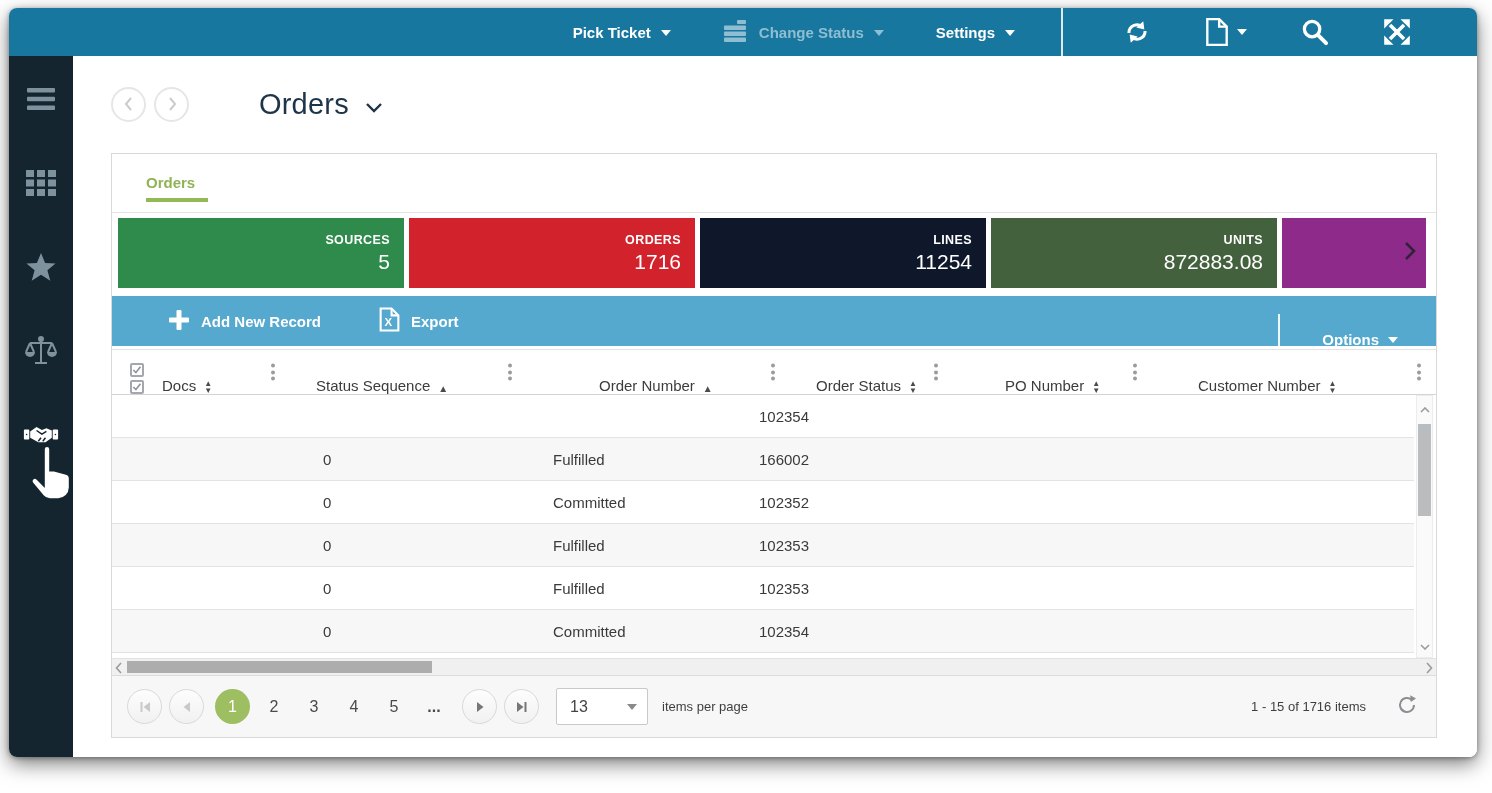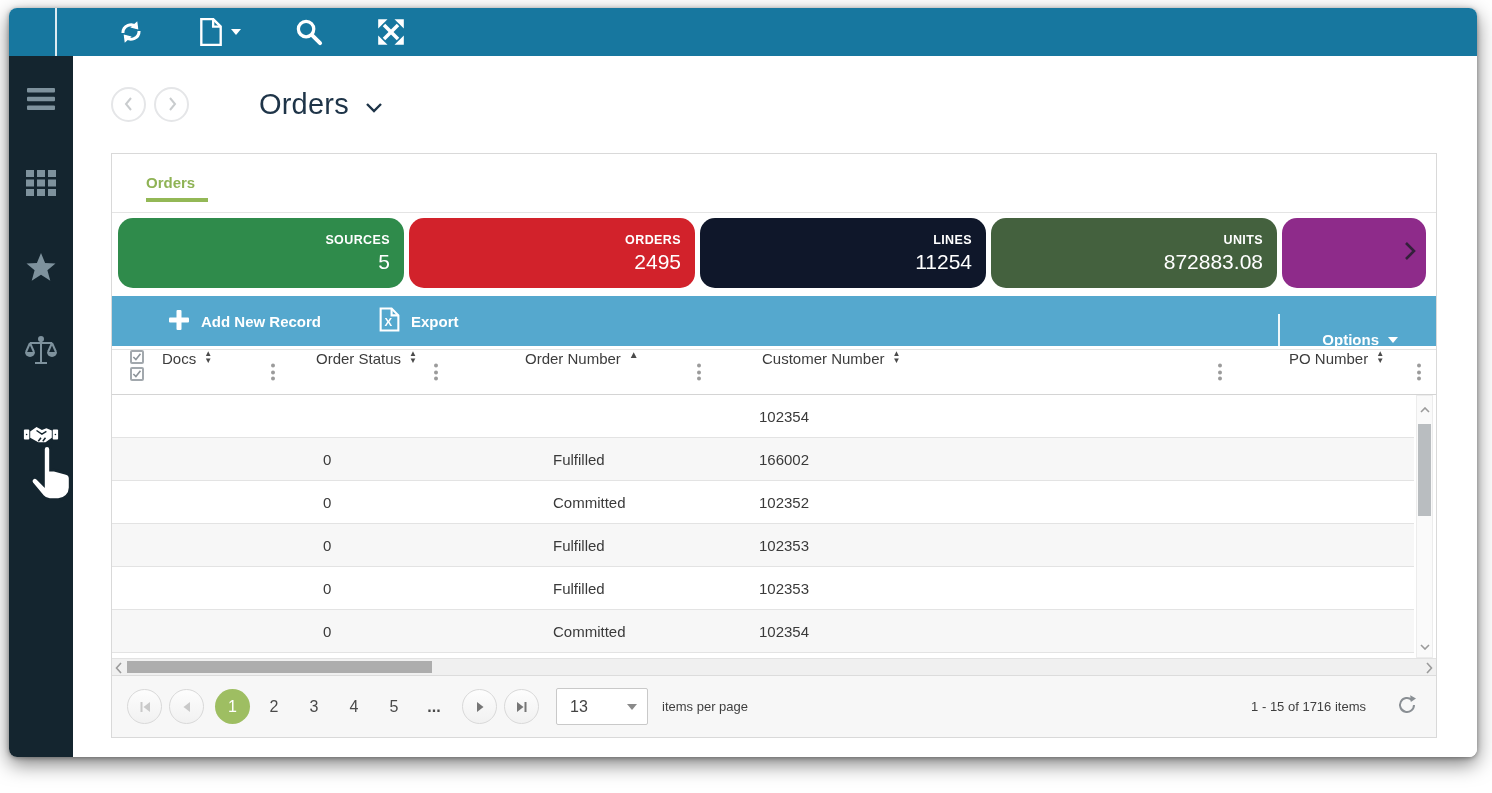--- a/index.html
+++ b/index.html
@@ -31,34 +31,34 @@
   .nav-circle { width:35px; height:35px; border-radius:50%; border:2px solid #e5e6e8; display:flex; align-items:center; justify-content:center; background:#fff; margin-right:8px; cursor:pointer; }
   .page-title { font-size:29px; color:#1e3448; margin-left:62px; letter-spacing:.2px; }
   .title-caret { margin-left:16px; margin-top:8px; }
   
   .panel { margin-top:29px; border:1px solid #d9d9d9; background:#fff; display:flex; flex-direction:column; }
   .tabstrip { height:59px; border-bottom:1px solid #e4e4e4; padding:20px 0 0 34px; }
   .tab { display:inline-block; color:#8fb355; font-weight:bold; font-size:15px; cursor:pointer; }
   .tab .underline { margin-top:7px; height:4px; width:62px; background:#93b856; }
   
   .cards { display:flex; gap:5px; padding:5px 10px 0 6px; height:75px; }
-  .card { width:286px; height:70px; color:#fff; display:flex; flex-direction:column; justify-content:center; align-items:flex-end; padding-right:14px; cursor:pointer; flex-shrink:0;border-radius:15px; }
+  .card { width:286px; height:70px; color:#fff; display:flex; flex-direction:column; justify-content:center; align-items:flex-end; padding-right:14px; cursor:pointer; flex-shrink:0; }
   .card-label { font-size:12.5px; font-weight:bold; letter-spacing:.4px; }
   .card-value { font-size:21px; margin-top:3px; }
   .card.card-more { flex:1; width:auto; min-width:0; flex-direction:row; align-items:center; justify-content:flex-end; padding-right:10px; }
   
   .toolbar { margin-top:8px; height:50px; background:#55a8ce; display:flex; align-items:center; padding-left:56px; color:#fff; }
   .tool-btn { display:flex; align-items:center; gap:11px; font-size:15px; font-weight:bold; cursor:pointer; margin-right:58px; }
   .toolbar-right { margin-left:auto; display:flex; align-items:center; height:100%;margin-top:36px; }
   .toolbar-divider { width:2px; height:50px; background:rgba(255,255,255,.9); }
   .options-btn { display:flex; align-items:center; gap:9px; font-size:15px; font-weight:bold; padding:0 38px 0 42px; cursor:pointer; }
   .options-btn .caret { width:0;height:0;border-left:5.5px solid transparent;border-right:5.5px solid transparent;border-top:6.5px solid #fff; margin-top:2px;}
   
   .ghead { margin-top:3px; display:flex; height:46px; border-top:1px solid #e3e3e3; border-bottom:1px solid #d4d4d4; background:#fff; align-items:stretch; }
-  .hcell { display:flex; align-items:flex-start; position:relative; padding-left:10px; font-size:15px; color:#3c3c3c; cursor:pointer; }
+  .hcell { display:flex; align-items:flex-end; position:relative; padding-left:10px; font-size:15px; color:#3c3c3c; cursor:pointer; }
   .col-check{width:40px;} .col-docs{width:138px;} .col-seq{width:237px;} .col-status{width:163px;} .col-num{width:263px;} .col-po{width:199px;} .col-cust{flex:1;}
   .hcell.col-seq{padding-left:26px;} .hcell.col-status{padding-left:26px;} .hcell.col-num{padding-left:72px;} .hcell.col-po{padding-left:52px;} .hcell.col-cust{padding-left:46px;}
   .sort { display:inline-flex; flex-direction:column; margin-left:8px; color:#4a4a4a; }
   .sort.unsorted::before{content:"▲"; font-size:8px; line-height:7px;}
   .sort.unsorted::after{content:"▼"; font-size:8px; line-height:7px;}
   .sort.asc::before{content:"▲"; font-size:10px; line-height:10px;}
   .kebab { position:absolute; right:12px; top:50%; transform:translateY(-50%); display:flex; flex-direction:column; gap:2.5px; padding:3px; cursor:pointer; }
   .kebab i { width:4px; height:4px; border-radius:50%; background:#9b9b9b; }
   .checkbox-stack { display:flex; flex-direction:column; gap:3px; margin:0 auto; }
   .checkbox { width:14px; height:14px; border:2px solid #a2a8ad; border-radius:2px; display:flex; align-items:center; justify-content:center; background:#fff; cursor:pointer; }
@@ -85,20 +85,44 @@
   .page-size .caret { width:0;height:0;border-left:5px solid transparent;border-right:5px solid transparent;border-top:6px solid #8a8a8a; }
   .pager-label { font-size:13px; color:#3f3f3f; }
   .pager-right { margin-left:auto; display:flex; align-items:center; gap:30px;justify-content:flex-end; }
 </style>
 </head>
 <body>
 
 <div class="window">
 
   <div class="topbar">
+    <div class="topbar-center">
+      <div class="menu-item">
+        <span>Pick Ticket</span>
+        <span class="caret"></span>
+      </div>
+      <div class="menu-item disabled">
+        <span class="tb-icon">
+          <svg width="26" height="24" viewBox="0 0 26 24">
+              <g fill="#8fbdd1">
+                <rect x="14" y="0" width="9" height="4" rx="1"></rect>
+                <rect x="1" y="5.5" width="22" height="4.5" rx="1"></rect>
+                <rect x="1" y="11.5" width="22" height="4.5" rx="1"></rect>
+                <rect x="1" y="17.5" width="22" height="4.5" rx="1"></rect>
+              </g>
+            </svg>
+        </span>
+        <span>Change Status</span>
+        <span class="caret"></span>
+      </div>
+      <div class="menu-item">
+        <span>Settings</span>
+        <span class="caret"></span>
+      </div>
+    </div>
     <div class="topbar-right">
       <div class="topbar-divider"></div>
       <span class="tb-icon">
         <svg width="28" height="24" viewBox="0 0 26 22">
             <path d="M5.5 12a7.5 7.5 0 0 1 13-5.2" fill="none" stroke="#fff" stroke-width="2.8"></path>
             <polygon points="18.8,1 19.8,8.6 12.4,6.8" fill="#fff"></polygon>
             <path d="M20.5 10a7.5 7.5 0 0 1-13 5.2" fill="none" stroke="#fff" stroke-width="2.8"></path>
             <polygon points="7.2,21 6.2,13.4 13.6,15.2" fill="#fff"></polygon>
           </svg>
       </span>
@@ -228,21 +252,21 @@
           </div>
         </div>
 
         <div class="cards">
           <div class="card" style="background: rgb(47, 139, 75);">
             <div class="card-label">SOURCES</div>
             <div class="card-value">5</div>
           </div>
           <div class="card" style="background: rgb(210, 34, 43);">
             <div class="card-label">ORDERS</div>
-            <div class="card-value">2495</div>
+            <div class="card-value">1716</div>
           </div>
           <div class="card" style="background: #0f172a;">
             <div class="card-label">LINES</div>
             <div class="card-value">11254</div>
           </div>
           <div class="card" style="background: rgb(68, 97, 62);">
             <div class="card-label">UNITS</div>
             <div class="card-value">872883.08</div>
           </div>
           <div class="card card-more" style="background: rgb(142, 43, 138);">
@@ -302,49 +326,58 @@
           </div>
           <div class="hcell col-docs">
             <span>Docs</span>
             <span class="sort unsorted"></span>
             <span class="kebab">
                 <i></i>
                 <i></i>
                 <i></i>
               </span>
           </div>
+          <div class="hcell col-seq">
+            <span>Status Sequence</span>
+            <span class="sort asc"></span>
+            <span class="kebab">
+                <i></i>
+                <i></i>
+                <i></i>
+              </span>
+          </div>
+          <div class="hcell col-num">
+            <span>Order Number</span>
+            <span class="sort asc"></span>
+            <span class="kebab">
+                <i></i>
+                <i></i>
+                <i></i>
+              </span>
+          </div>
           <div class="hcell col-status">
             <span>Order Status</span>
             <span class="sort unsorted"></span>
             <span class="kebab">
                 <i></i>
                 <i></i>
                 <i></i>
               </span>
           </div>
-          <div class="hcell col-num">
-            <span>Order Number</span>
-            <span class="sort asc"></span>
+          <div class="hcell col-po">
+            <span>PO Number</span>
+            <span class="sort unsorted"></span>
             <span class="kebab">
                 <i></i>
                 <i></i>
                 <i></i>
               </span>
           </div>
           <div class="hcell col-cust">
             <span>Customer Number</span>
-            <span class="sort unsorted"></span>
-            <span class="kebab">
-                <i></i>
-                <i></i>
-                <i></i>
-              </span>
-          </div>
-          <div class="hcell col-po">
-            <span>PO Number</span>
             <span class="sort unsorted"></span>
             <span class="kebab">
                 <i></i>
                 <i></i>
                 <i></i>
               </span>
           </div>
         </div>
 
         <div class="gbody">

